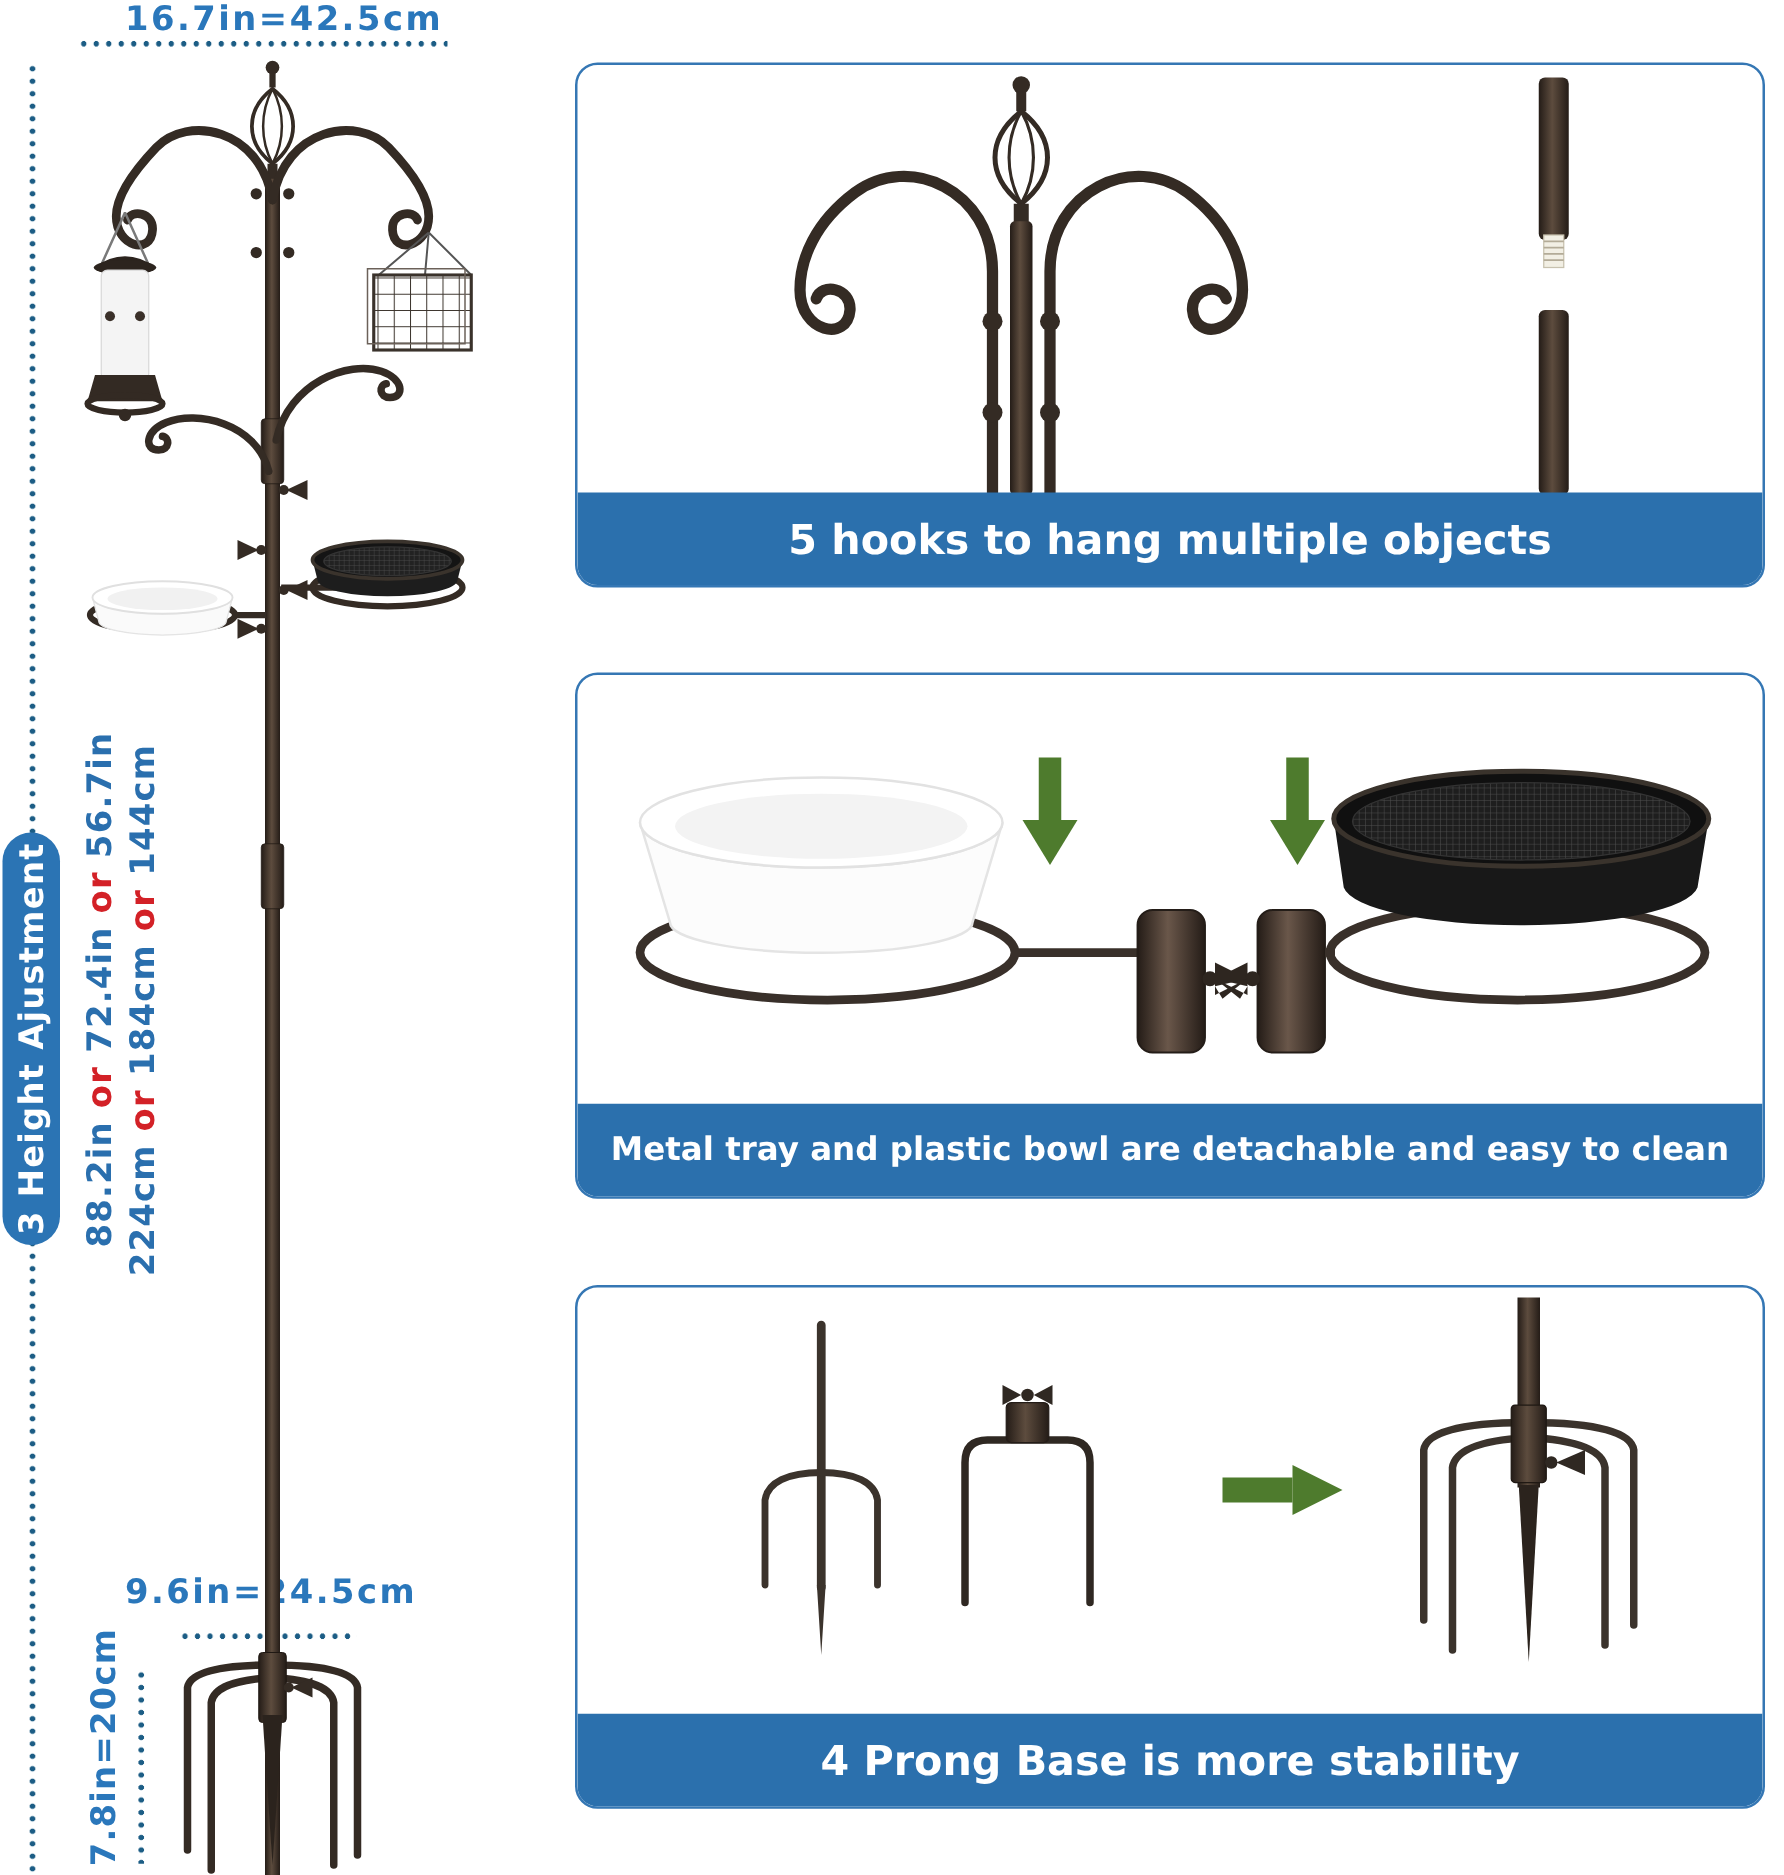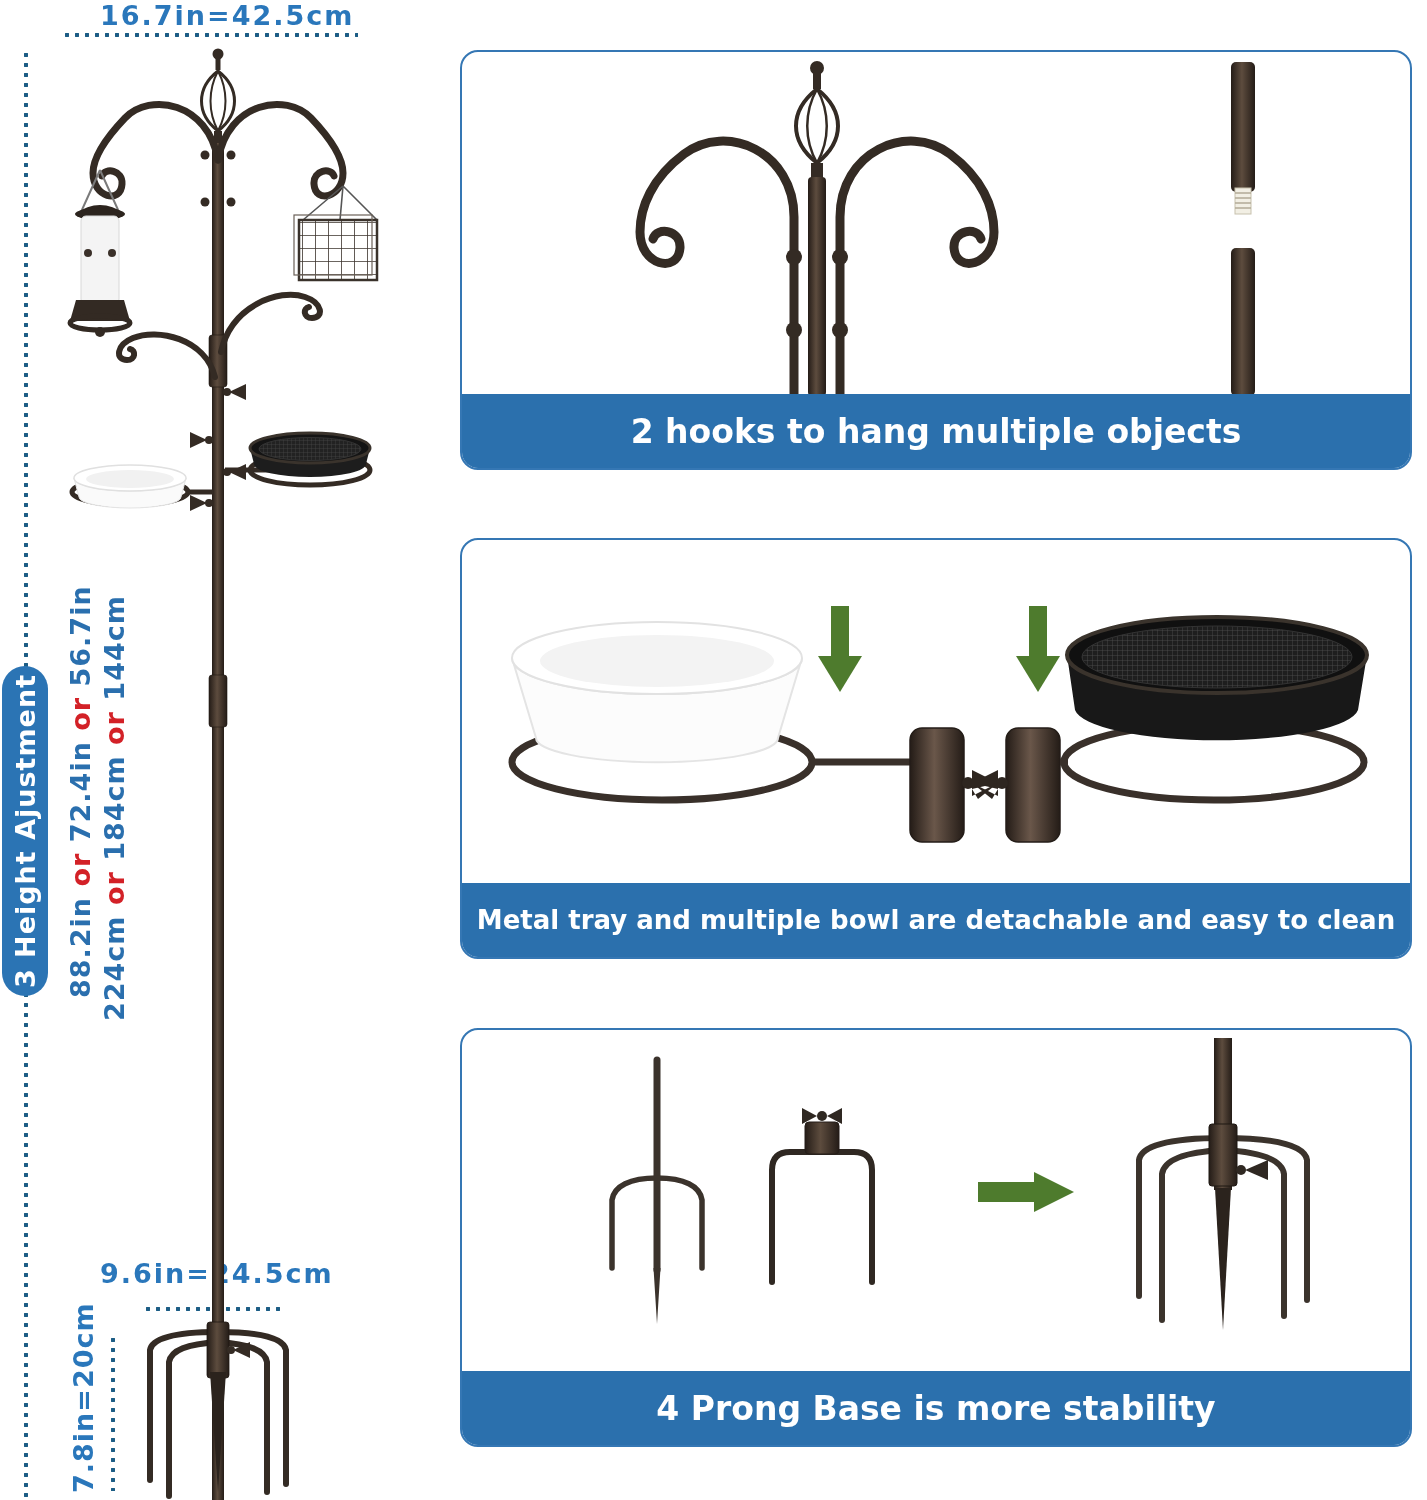--- a/index.html
+++ b/index.html
@@ -199,21 +199,21 @@
       </g>
 
       <g>
         <rect x="769" y="10" width="24" height="130" rx="5" fill="url(#poleg2)"></rect>
         <rect x="773" y="136" width="16" height="26" fill="#f2efe4" stroke="#c7c1ae"></rect>
         <path d="M773,141 h16 M773,146 h16 M773,151 h16 M773,156 h16" stroke="#b3ab97" stroke-width="1.4"></path>
         <rect x="769" y="196" width="24" height="148" rx="5" fill="url(#poleg2)"></rect>
       </g>
     </svg>
     <div class="banner">
-      <span class="fs-lg">2 hooks to hang multiple objects</span>
+      <span class="fs-lg">5 hooks to hang multiple objects</span>
     </div>
   </div>
 
   <div class="panel" style="top:538px; height:421px;">
     <svg class="art" width="948" height="345" viewBox="0 0 948 345">
       <defs>
         <linearGradient id="poleg3" x1="0" y1="0" x2="1" y2="0">
           <stop offset="0" stop-color="#241c17"></stop>
             <stop offset="0.45" stop-color="#6a574a"></stop>
             <stop offset="1" stop-color="#241c17"></stop>
@@ -255,21 +255,21 @@
 
       <g>
         <ellipse cx="752" cy="222" rx="150" ry="38" fill="none" stroke="#39302a" stroke-width="7"></ellipse>
         <path d="M598,222 H606" stroke="#39302a" stroke-width="7" fill="none"></path>
         <path d="M605,115 A150,38 0 0 0 905,115 L896,170 A142,33 0 0 1 613,170 Z" fill="#181818"></path>
         <ellipse cx="755" cy="115" rx="150" ry="38" fill="#101010" stroke="#3a332c" stroke-width="4"></ellipse>
         <ellipse cx="755" cy="117" rx="135" ry="31" fill="url(#mesh2)" stroke="#333333"></ellipse>
       </g>
     </svg>
     <div class="banner">
-      <span class="fs-md">Metal tray and multiple bowl are detachable and easy to clean</span>
+      <span class="fs-md">Metal tray and plastic bowl are detachable and easy to clean</span>
     </div>
   </div>
 
   <div class="panel" style="top:1028px; height:419px;">
     <svg class="art" width="948" height="343" viewBox="0 0 948 343">
       <defs>
         <linearGradient id="poleg4" x1="0" y1="0" x2="1" y2="0">
           <stop offset="0" stop-color="#241c17"></stop>
             <stop offset="0.45" stop-color="#5d4c3e"></stop>
             <stop offset="1" stop-color="#241c17"></stop>

